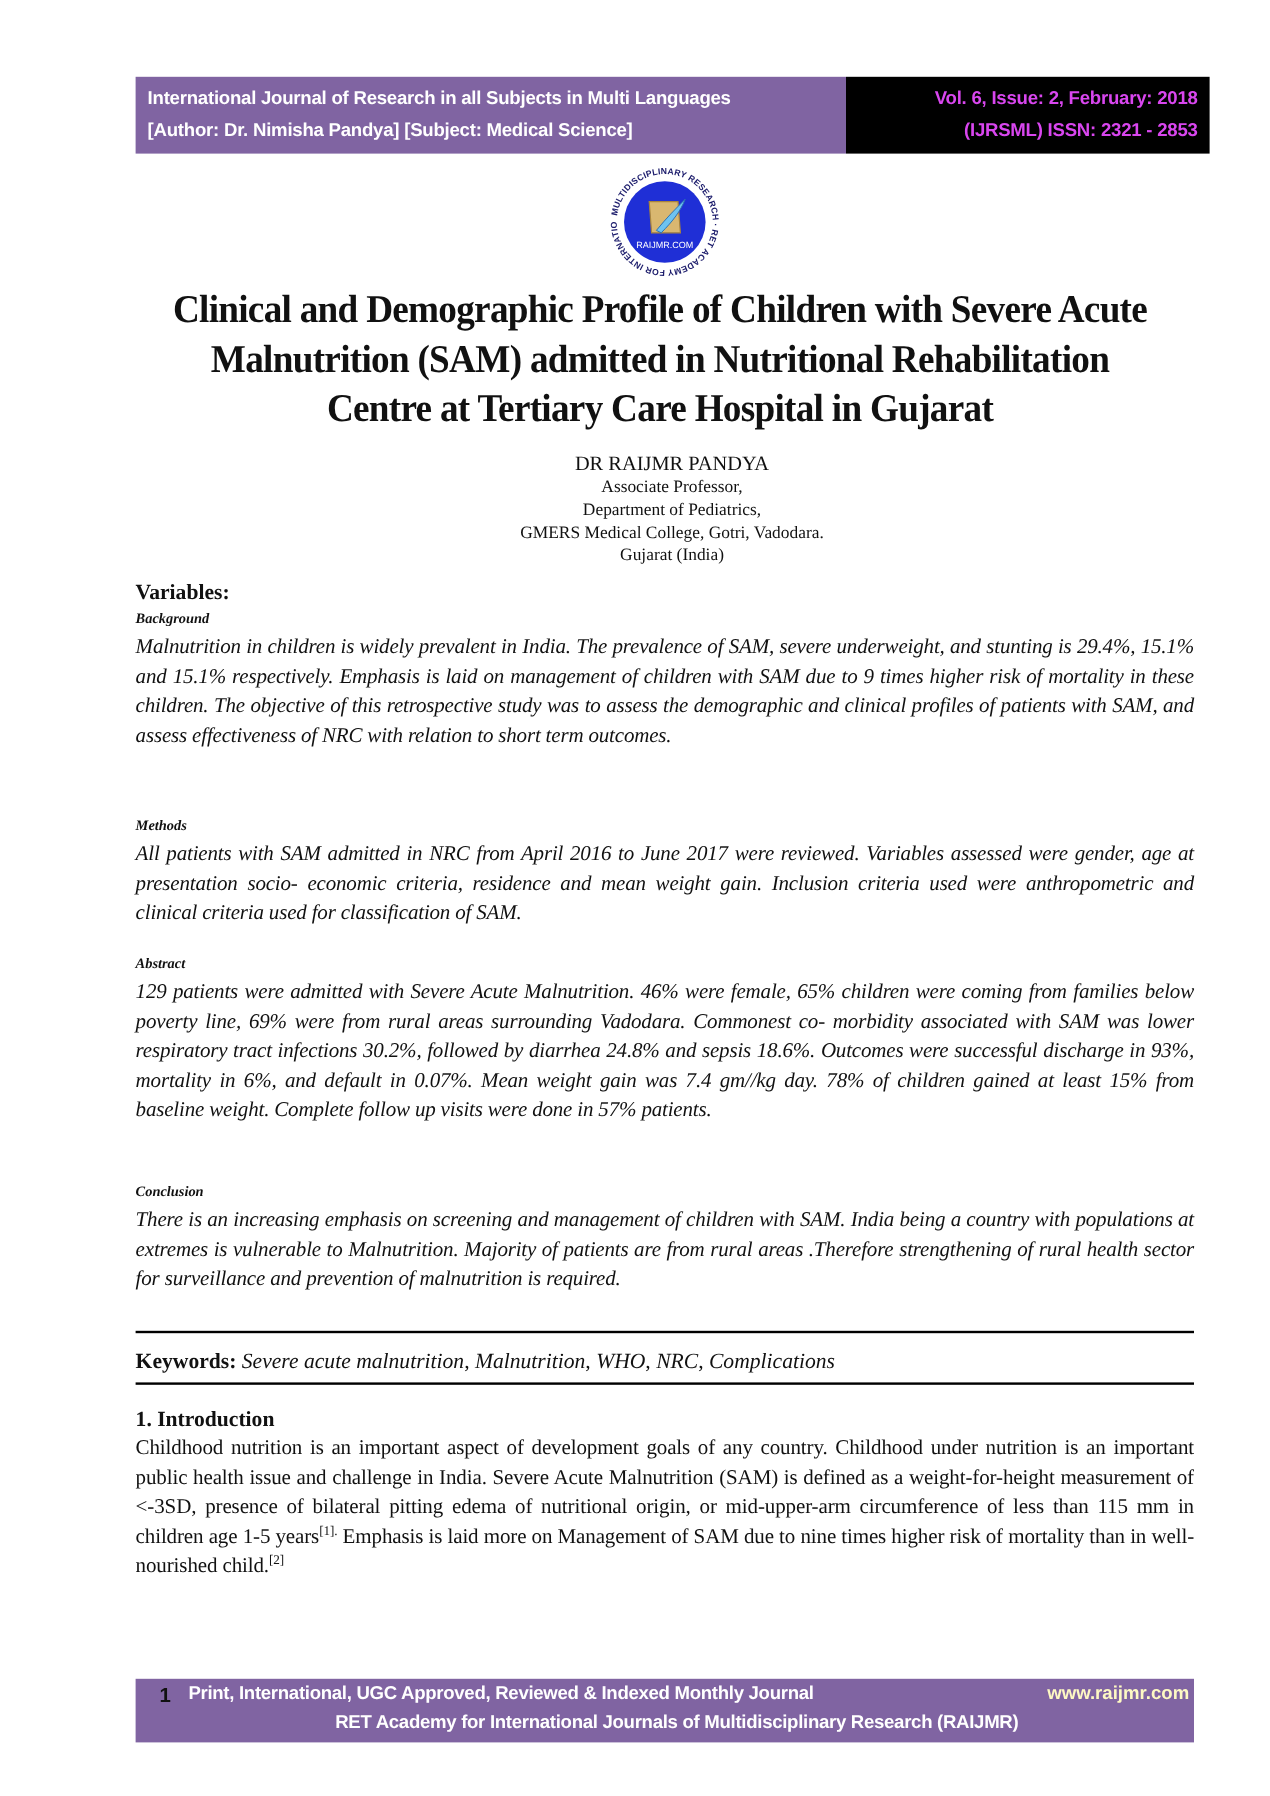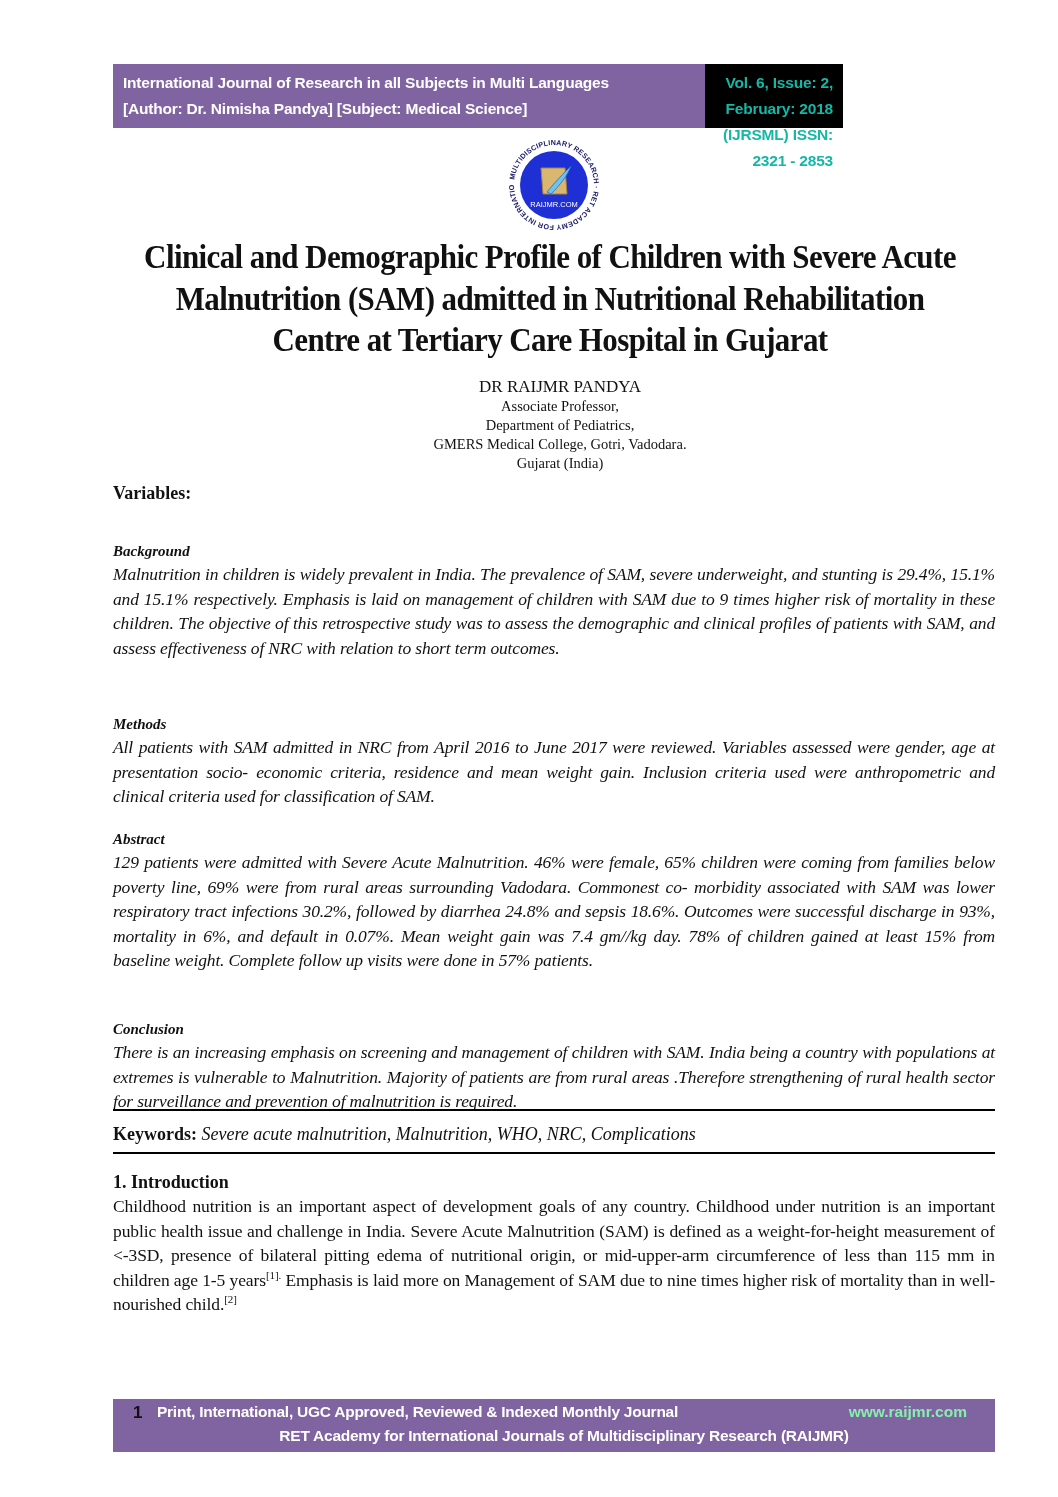--- a/index.html
+++ b/index.html
@@ -1,57 +1,57 @@
 <!DOCTYPE html>
 <html><head>
 <meta charset="utf-8">
 <style>
   html, body { margin: 0; padding: 0; background: #ffffff; }
   body { width: 1058px; height: 1497px; position: relative; overflow: hidden; color: #111; }
 
   
-  .hdr { position: absolute; left: 113px; top: 64px; width: 730px; height: 64px; display: flex; }
+  .hdr { position: absolute; left: 113px; top: 64px; width: 895px; height: 64px; display: flex; }
   .hdr-left { width: 592px; background: #8064a2; color: #fff; padding: 6px 0 0 10px; box-sizing: border-box;
               font-family: "Liberation Sans", sans-serif; font-weight: bold; font-size: 15.5px; line-height: 26px; letter-spacing: -0.2px; }
-  .hdr-right { flex: 1; background: #000; color: #14b8a6; padding: 6px 10px 0 0; box-sizing: border-box; text-align: right;
+  .hdr-right { flex: 1; background: #000; color: #d946ef; padding: 6px 10px 0 0; box-sizing: border-box; text-align: right;
                font-family: "Liberation Sans", sans-serif; font-weight: bold; font-size: 15.5px; line-height: 26px; letter-spacing: -0.2px; }
 
   
   .logo { position: absolute; left: 505px; top: 138px; width: 98px; height: 94px; }
 
   
   .title { position: absolute; left: 100px; top: 240px; width: 900px; text-align: center;
            font-family: "Liberation Serif", serif; font-weight: bold; font-size: 31px; line-height: 39px; letter-spacing: -0.6px; transform: scaleY(1.06); }
 
   .author-block { position: absolute; left: 300px; top: 376px; width: 520px; text-align: center; font-family: "Liberation Serif", serif; }
   .author-name { font-size: 17px; line-height: 21px; }
   .author-line { font-size: 14.5px; line-height: 19px; }
 
   .content { position: absolute; left: 113px; width: 882px; font-family: "Liberation Serif", serif; }
   .h-abstract { font-weight: bold; font-size: 18px; line-height: 22px; }
-  .h-sub { font-weight: bold; font-style: italic; font-size: 15px; line-height: 22px; margin-top: 36px; }
+  .h-sub { font-weight: bold; font-style: italic; font-size: 12px; line-height: 22px; }
   .p-ital { font-style: italic; font-size: 17.5px; line-height: 24.5px; text-align: justify; letter-spacing: -0.15px; margin: 0; }
   .p-norm { font-size: 17.5px; line-height: 24.5px; text-align: justify; margin: 0; letter-spacing: -0.1px; }
 
   .rule { position: absolute; left: 113px; width: 882px; height: 2px; background: #000; }
 
   .kw { font-size: 18px; line-height: 22px; }
   .kw b { font-weight: bold; }
   .kw i { font-style: italic; }
 
   .h-intro { font-weight: bold; font-size: 18px; line-height: 24px; }
   sup { font-size: 11px; line-height: 0; }
 
   
   .ftr { position: absolute; left: 113px; top: 1399px; width: 882px; height: 53px; background: #8064a2;
          font-family: "Liberation Sans", sans-serif; font-weight: bold; font-size: 15.5px; color: #fff; }
   .ftr-row1 { position: absolute; left: 0; top: 4px; width: 100%; height: 22px; }
   .ftr-num { position: absolute; left: 20px; top: 0; color: #111; font-size: 17px; }
   .ftr-desc { position: absolute; left: 44px; top: 0; letter-spacing: -0.25px; text-align: right; }
-  .ftr-url { position: absolute; right: 28px; top: 0; color: #86efac; }
+  .ftr-url { position: absolute; right: 4px; top: 0; color: #fef9c3; }
   .ftr-row2 { position: absolute; left: 0; top: 28px; width: 100%; text-align: center; letter-spacing: -0.25px; padding-left: 20px; box-sizing: border-box; }
 </style>
 </head>
 <body>
 
 <div class="hdr">
   <div class="hdr-left">
     <div>International Journal of Research in all Subjects in Multi Languages</div>
     <div>[Author: Dr. Nimisha Pandya] [Subject: Medical Science]</div>
   </div>

